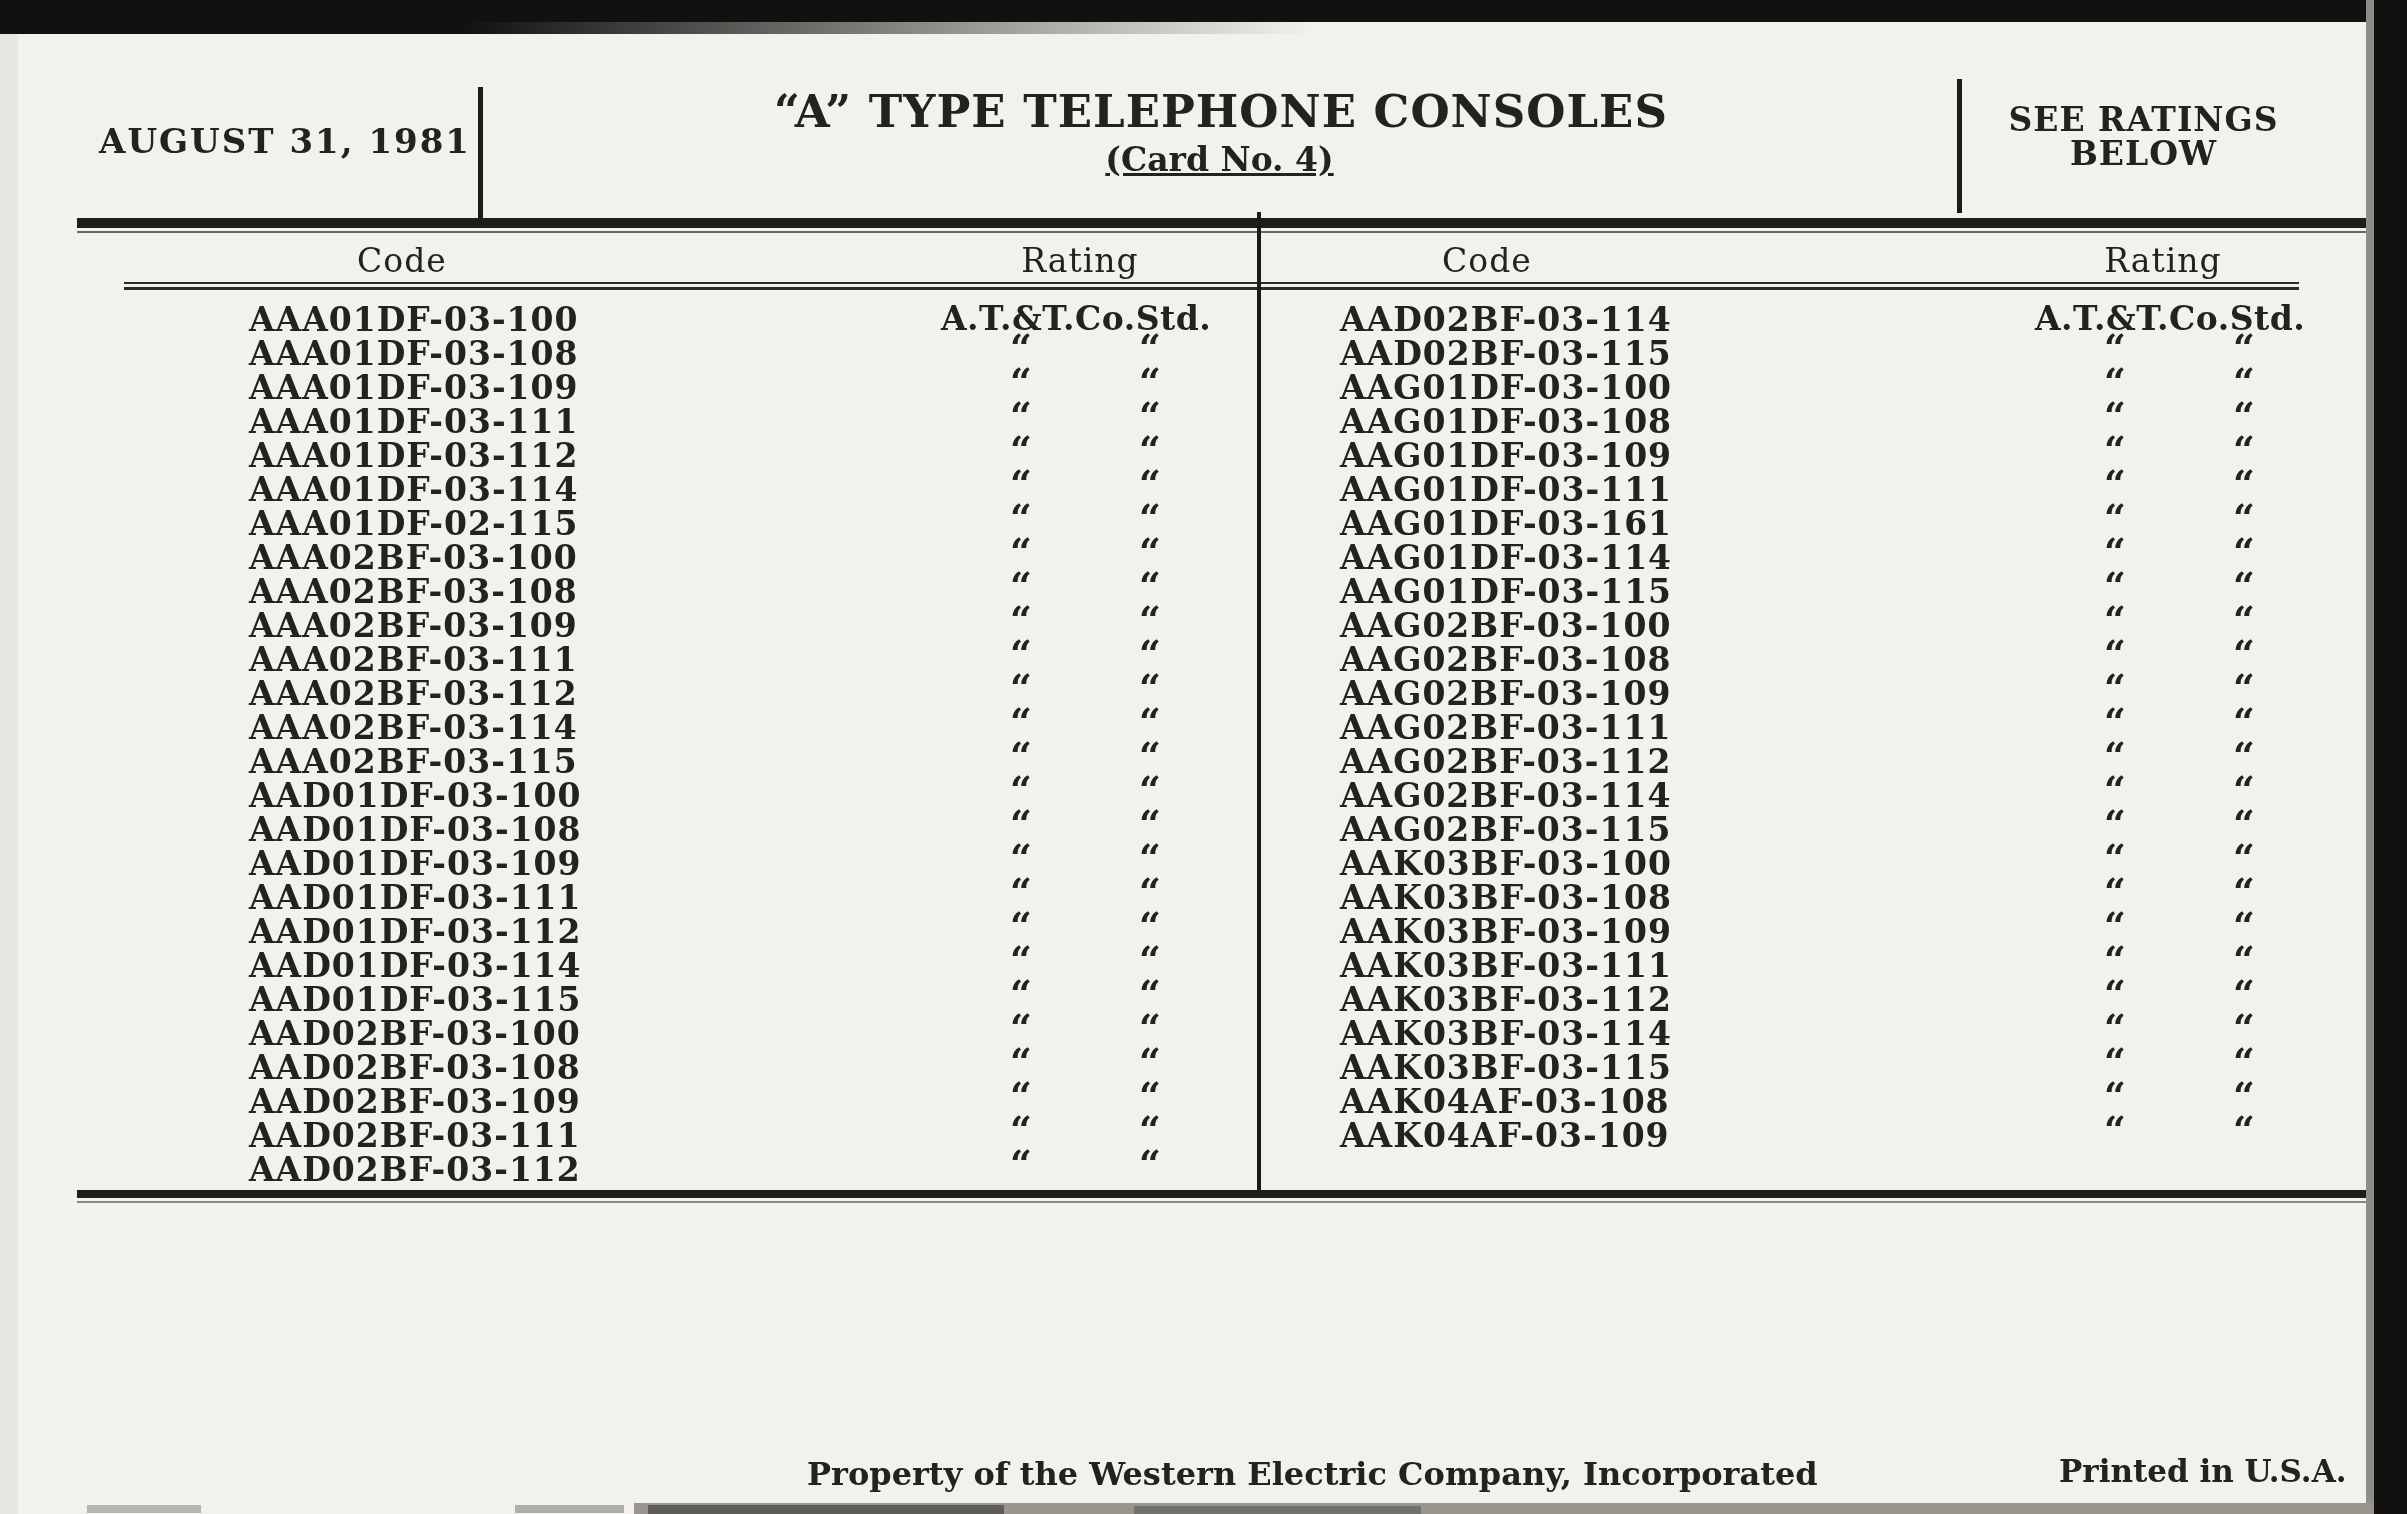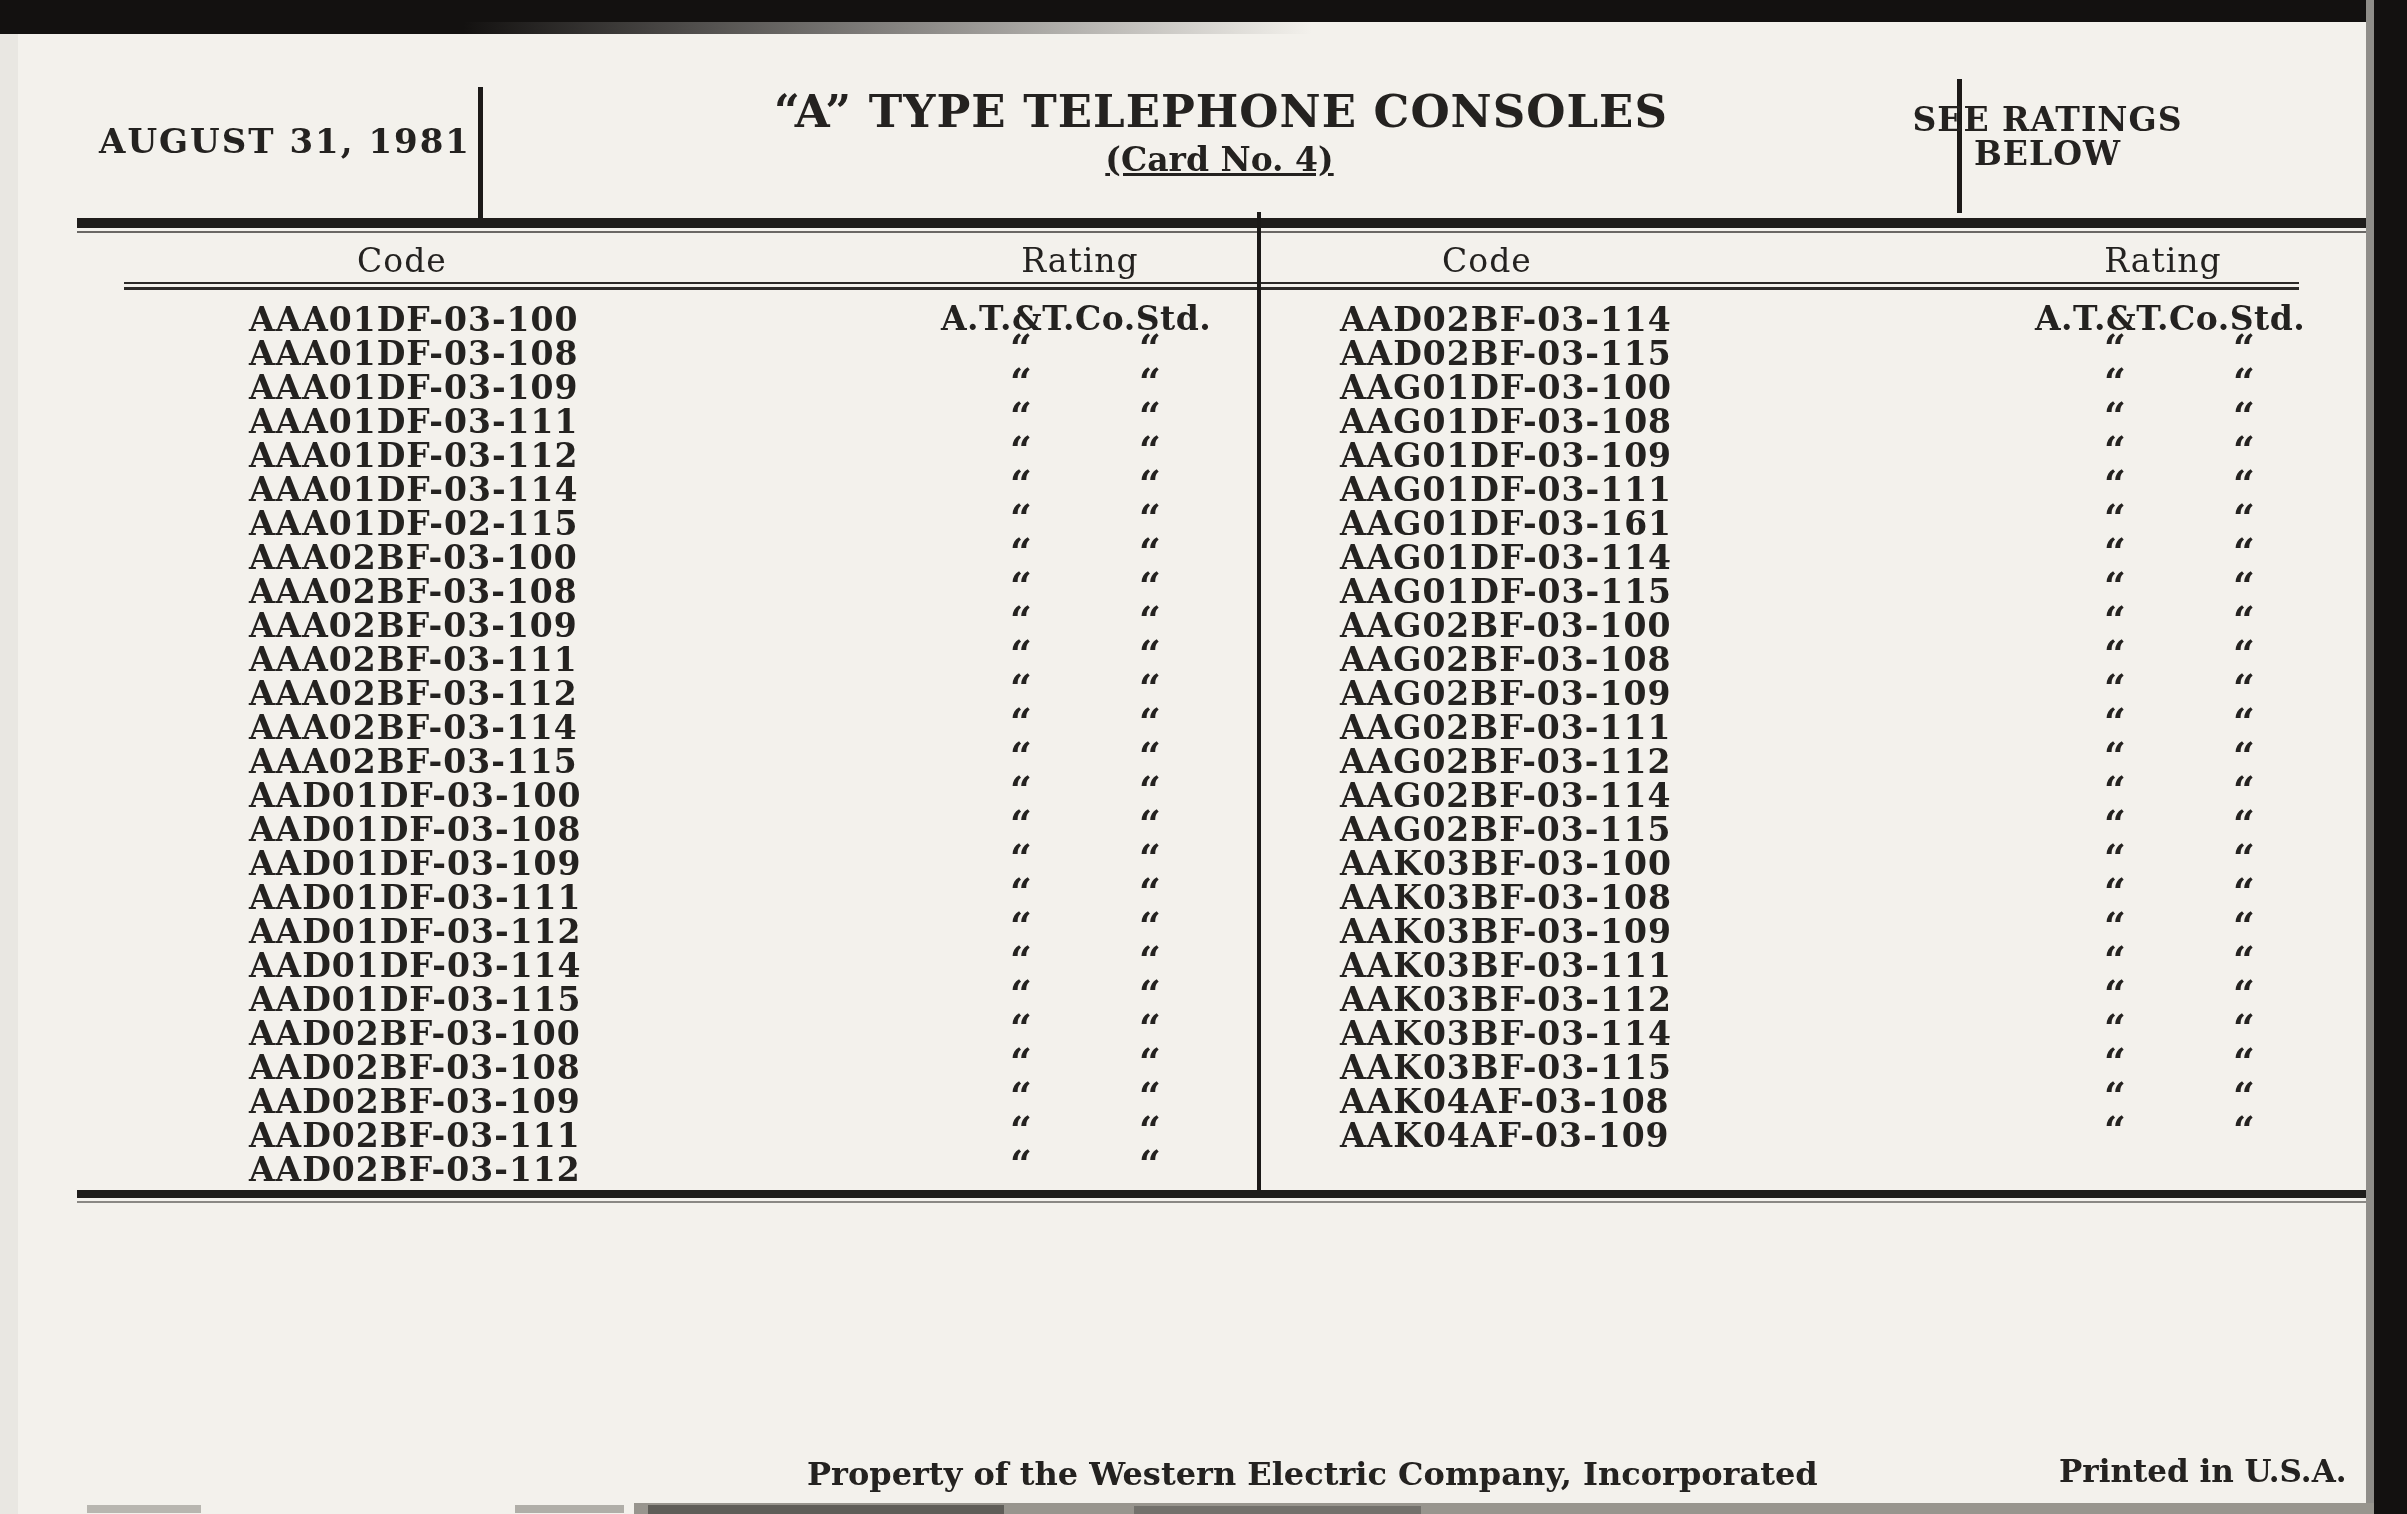--- a/index.html
+++ b/index.html
@@ -29,21 +29,21 @@
   .date {
     position:absolute; left:99px; top:121px; width:356px;
     text-align:center; font-size:34px; font-weight:700; letter-spacing:2px; white-space:nowrap;
   }
   .vrule { position:absolute; width:5px; background:#1c1a18; }
   .vrule-left  { left:478px;  top:87px; height:140px; }
   .vrule-right { left:1957px; top:79px; height:134px; }
   .title-block { position:absolute; left:774px; top:85px; width:891px; text-align:center; }
   .title-block h1 { margin:0; font-size:45px; font-weight:700; letter-spacing:1px; white-space:nowrap; }
   .subtitle { margin-top:2px; font-size:33px; font-weight:700;text-decoration:underline; }
-  .ratings-note { position:absolute; left:1884px; top:103px; width:327px; text-align:center;
+  .ratings-note { position:absolute; left:1980px; top:103px; width:327px; text-align:center;
                   font-size:33px; font-weight:700; line-height:34px; letter-spacing:1px; }
 
   
   .rule-top       { position:absolute; left:77px; top:218px; width:2289px; height:10px; background:#1f1d1b; }
   .rule-top-echo  { position:absolute; left:77px; top:231px; width:2289px; height:2px;  background:#6a6865; }
   .rule-colhead-a { position:absolute; left:124px; top:282px; width:2175px; height:2px; background:#2c2a28; }
   .rule-colhead-b { position:absolute; left:124px; top:287px; width:2175px; height:3px; background:#2c2a28; }
   .rule-bottom      { position:absolute; left:77px; top:1190px; width:2289px; height:8px; background:#1f1d1b; }
   .rule-bottom-echo { position:absolute; left:77px; top:1201px; width:2289px; height:2px; background:#8a8884; }
   .center-divider { position:absolute; left:1257px; top:212px; width:4px; height:978px; background:#1c1a18; }

